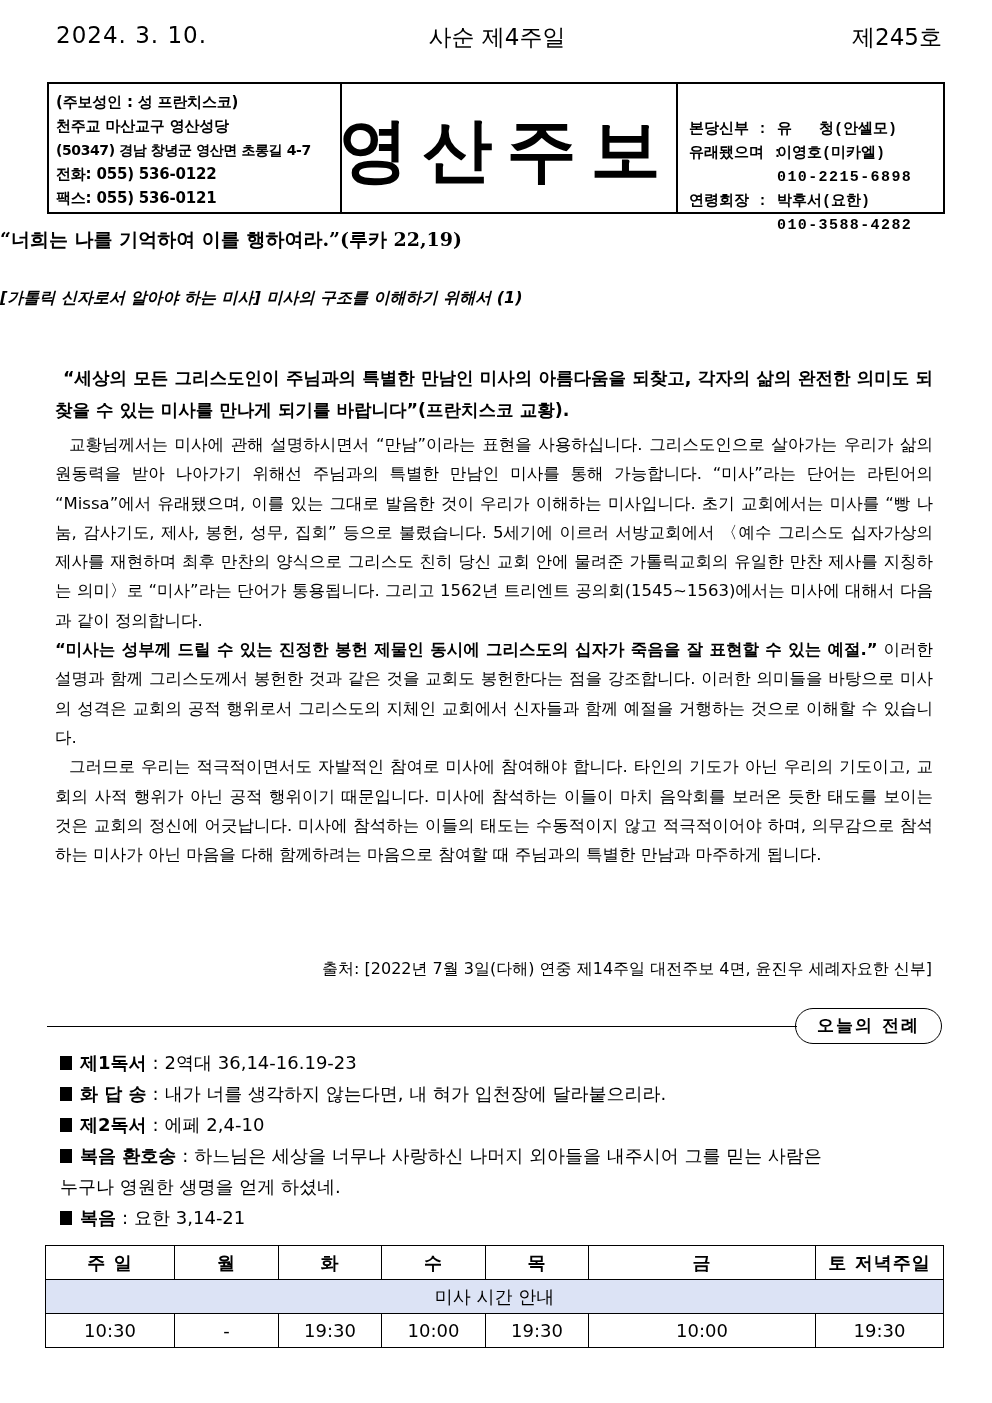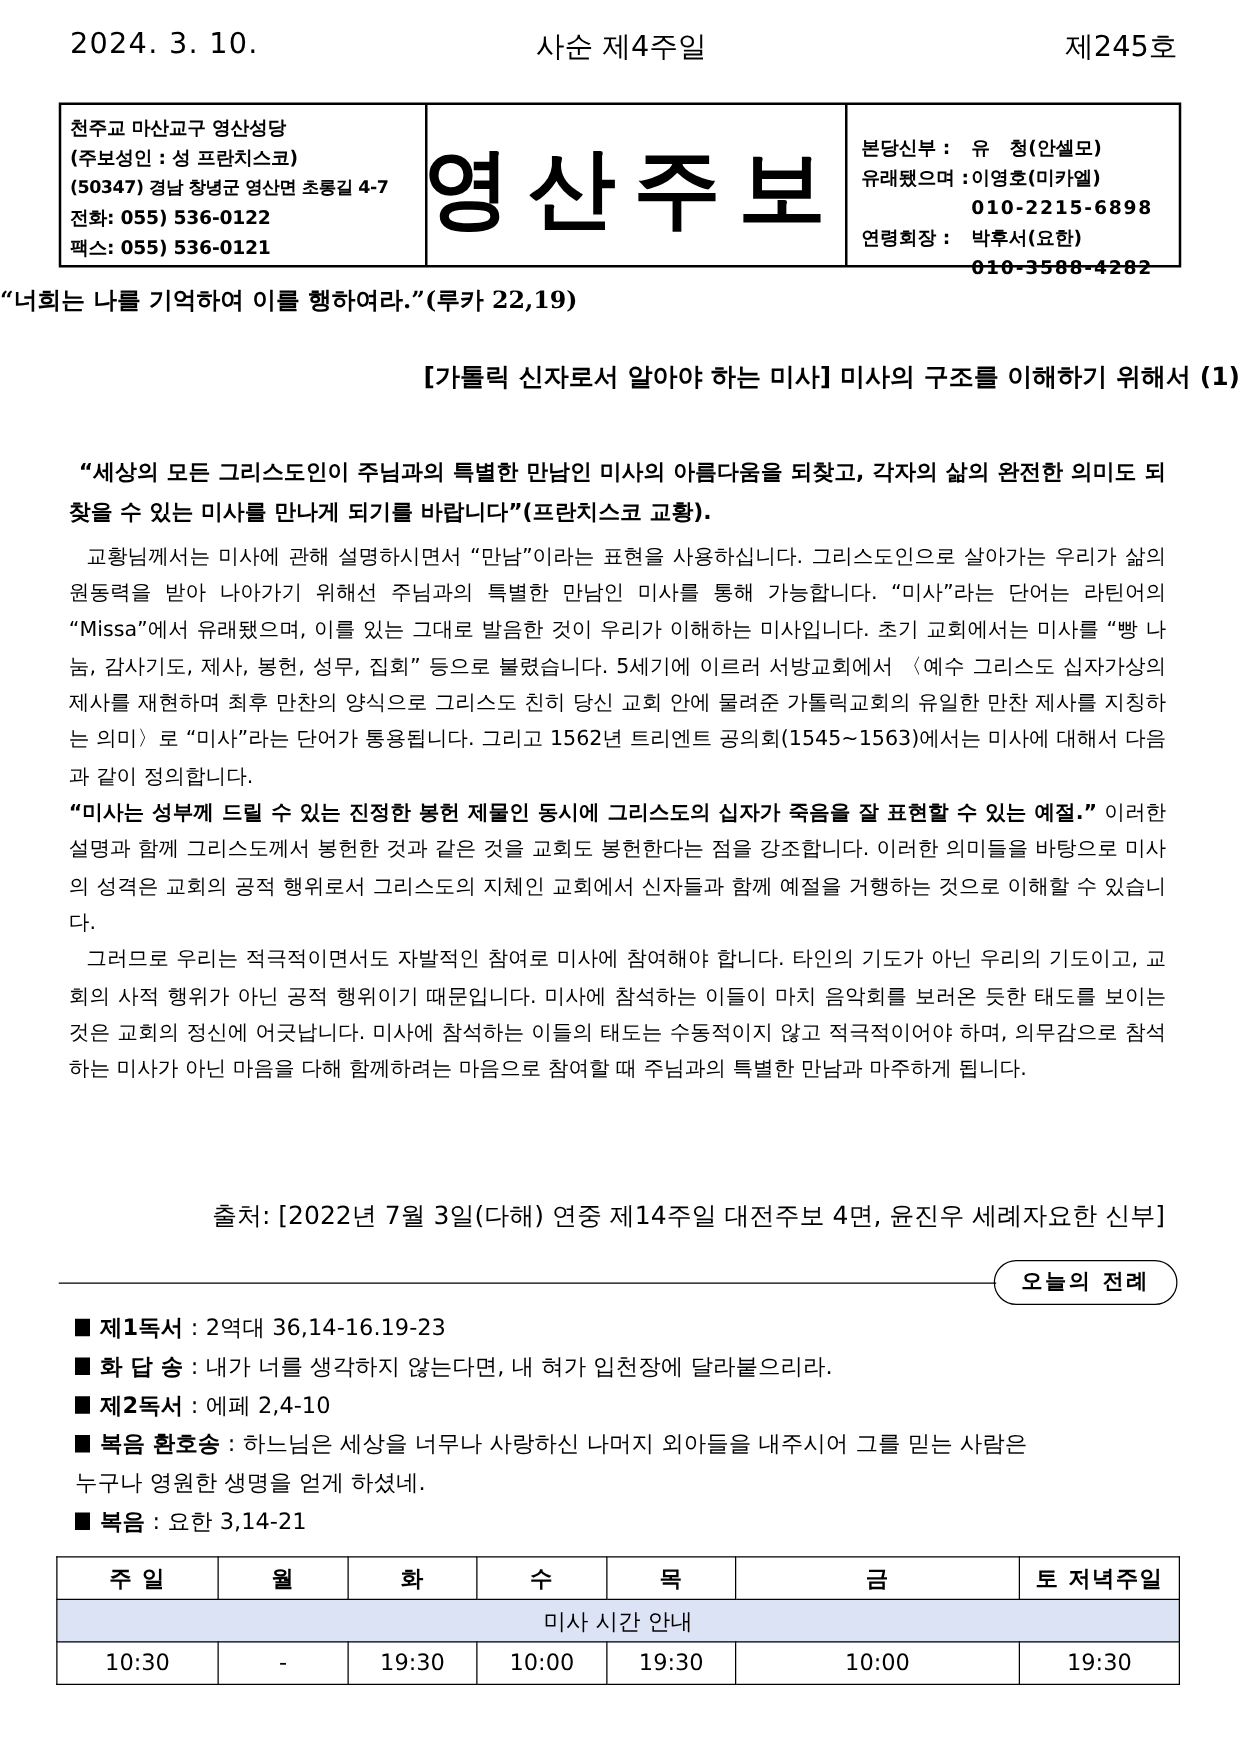--- a/index.html
+++ b/index.html
@@ -10,41 +10,41 @@
   
   .topline { left: 52px; top: 22px; width: 890px; height: 28px; font-size: 23px; }
   .topline .date { position: absolute; left: 4px; top: 0; letter-spacing: 1px; }
   .topline .center { position: absolute; left: 0; width: 100%; text-align: center; top: 0; }
   .topline .issue { position: absolute; right: 0; top: 0; }
 
   
   .masthead { left: 47px; top: 82px; width: 898px; height: 132px; border: 2px solid #000; box-sizing: border-box; }
   .mh-left { position: absolute; left: 0; top: 0; width: 293px; height: 100%; border-right: 2px solid #000; box-sizing: border-box; padding: 6px 0 0 7px; }
   .mh-mid { position: absolute; left: 288px; top: 0; width: 341px; height: 100%; border-right: 2px solid #000; box-sizing: border-box; text-align: center; }
-  .mh-right { position: absolute; left: 634px; top: 0; right: 0; height: 100%; padding: 22px 0 0 6px; box-sizing: border-box; }
+  .mh-right { position: absolute; left: 634px; top: 12px; right: 0; height: 100%; padding: 22px 0 0 6px; box-sizing: border-box; font-family: Liberation Mono, monospace; }
   .mh-line { font-size: 15px; line-height: 24px; white-space: nowrap; font-weight: bold; letter-spacing: -0.2px; }
   .mh-title { font-family: "DejaVu Serif", "Liberation Serif", serif; font-size: 70px; font-weight: bold; letter-spacing: 14px; line-height: 132px; }
   .mh-right .row { font-size: 15px; line-height: 24px; white-space: nowrap; font-weight: bold; }
   .mh-right .lbl { display: inline-block; width: 88px; }
   .mh-right .val { display: inline-block; }
   .mh-right .indent { padding-left: 88px; letter-spacing: 1.4px; }
 
   
   .verse { left: 0; top: 227px; width: 992px; text-align: left; font-family: "DejaVu Serif", "Liberation Serif", serif; font-size: 19px; font-weight: bold; }
 
-  .section-title { left: 0; top: 288px; width: 992px; text-align: right; font-size: 20px; font-weight: bold; }
+  .section-title { left: 0; top: 288px; width: 992px; text-align: left; font-size: 16px; font-weight: bold; font-style: italic; }
 
   .quote { left: 55px; top: 347px; width: 878px; font-size: 17.5px; font-weight: bold; line-height: 32px; text-align: justify; text-indent: 8px; margin-top: 15px; }
 
   .body { left: 55px; top: 430px; width: 878px; font-size: 16.5px; line-height: 29.3px; text-align: justify; }
   .body p { margin: 0; }
   .body .ind { text-indent: 14px; }
   .body b { font-weight: bold; }
 
-  .source { right: 60px; top: 959px; font-size: 20px; text-align: right; }
+  .source { right: 60px; top: 959px; font-size: 16px; text-align: right; }
 
   
   .divider { left: 47px; top: 1026px; width: 750px; height: 0; border-top: 1.5px solid #000; }
   .pill { left: 795px; top: 1008px; width: 147px; height: 36px; border: 1.5px solid #000; border-radius: 18px; box-sizing: border-box;
           text-align: center; font-size: 17px; font-weight: bold; line-height: 33px; letter-spacing: 2px; }
 
   
   .readings { left: 60px; top: 1047px; width: 880px; font-size: 18px; }
   .reading { line-height: 31px; white-space: nowrap; position: relative; }
   .reading .bullet { display: inline-block; width: 12px; height: 14px; background: #000; margin-right: 8px; vertical-align: -1px; }
@@ -61,22 +61,22 @@
 <body>
 
 <div class="abs topline">
   <span class="date">2024. 3. 10.</span>
   <span class="center">사순 제4주일</span>
   <span class="issue">제245호</span>
 </div>
 
 <div class="abs masthead">
   <div class="mh-left">
+    <div class="mh-line">(주보성인 : 성 프란치스코)</div>
     <div class="mh-line">천주교 마산교구 영산성당</div>
-    <div class="mh-line">(주보성인 : 성 프란치스코)</div>
     <div class="mh-line" style="font-size:14px;letter-spacing:-0.4px;">(50347) 경남 창녕군 영산면 초롱길 4-7</div>
     <div class="mh-line">전화: 055) 536-0122</div>
     <div class="mh-line">팩스: 055) 536-0121</div>
   </div>
   <div class="mh-mid">
     <span class="mh-title">영산주보</span>
   </div>
   <div class="mh-right">
     <div class="row">
       <span class="lbl">본당신부 :</span><span class="val" style="white-space:pre;">유   청(안셀모)</span>

